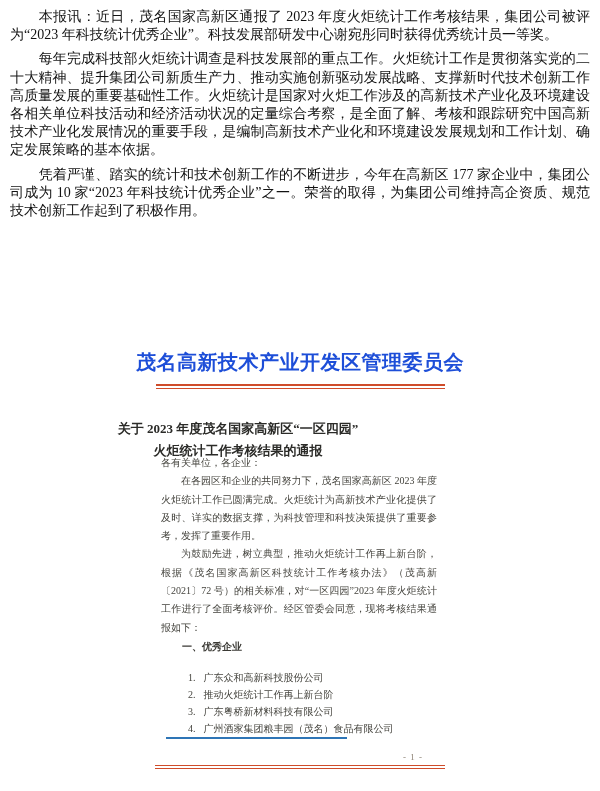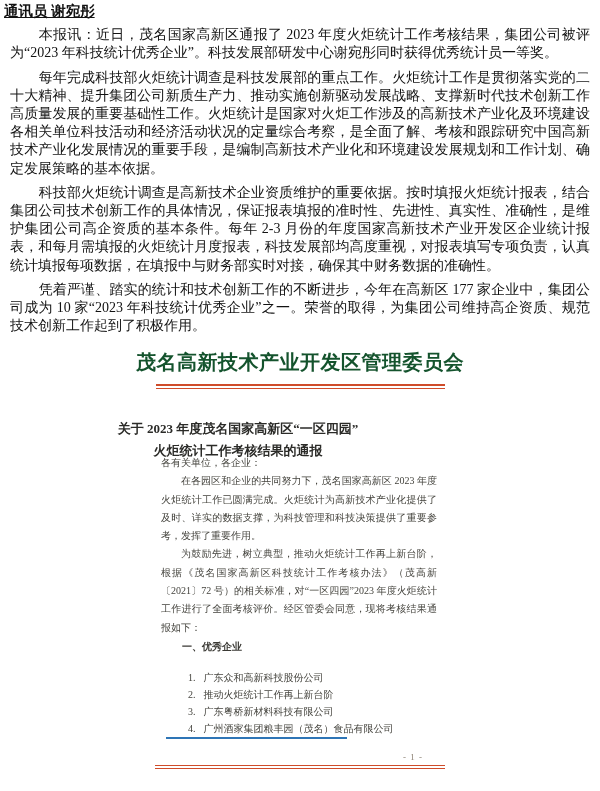--- a/index.html
+++ b/index.html
@@ -15,21 +15,21 @@
     text-align:justify;
   }
   .byline{
     font-weight:bold;text-decoration:underline;
     font-size:14.5px;margin:0 0 2px 0;
   }
   .para{margin:6px;text-indent:2.05em;}
   
   .scan-agency{
     position:absolute;top:349px;left:0;width:600px;
-    text-align:center;color:#14532d;font-weight:bold;
+    text-align:center;color:#1d4ed8;font-weight:bold;
     font-size:20px;letter-spacing:0.5px;white-space:nowrap;
   }
   .scan-rule-top{
     position:absolute;top:384px;left:156px;width:289px;height:2px;
     border-top:2px solid #cf4c2a;border-bottom:1px solid #cf4c2a;
   }
   .scan-title{
     position:absolute;top:418px;left:0;width:476px;
     text-align:center;font-weight:bold;color:#2b2b28;
     font-size:13px;line-height:22px;
@@ -59,24 +59,22 @@
   }
   .page-num{
     position:absolute;top:752px;left:403px;
     font-size:9px;color:#8a7f72;letter-spacing:1px;white-space:nowrap;
   }
 </style>
 </head>
 <body>
 
 <div class="article">
-  <p class="byline">通讯员 谢宛彤</p>
   <p class="para">本报讯：近日，茂名国家高新区通报了 2023 年度火炬统计工作考核结果，集团公司被评为“2023 年科技统计优秀企业”。科技发展部研发中心谢宛彤同时获得优秀统计员一等奖。</p>
   <p class="para">每年完成科技部火炬统计调查是科技发展部的重点工作。火炬统计工作是贯彻落实党的二十大精神、提升集团公司新质生产力、推动实施创新驱动发展战略、支撑新时代技术创新工作高质量发展的重要基础性工作。火炬统计是国家对火炬工作涉及的高新技术产业化及环境建设各相关单位科技活动和经济活动状况的定量综合考察，是全面了解、考核和跟踪研究中国高新技术产业化发展情况的重要手段，是编制高新技术产业化和环境建设发展规划和工作计划、确定发展策略的基本依据。</p>
-  <p class="para">科技部火炬统计调查是高新技术企业资质维护的重要依据。按时填报火炬统计报表，结合集团公司技术创新工作的具体情况，保证报表填报的准时性、先进性、真实性、准确性，是维护集团公司高企资质的基本条件。每年 2-3 月份的年度国家高新技术产业开发区企业统计报表，和每月需填报的火炬统计月度报表，科技发展部均高度重视，对报表填写专项负责，认真统计填报每项数据，在填报中与财务部实时对接，确保其中财务数据的准确性。</p>
   <p class="para">凭着严谨、踏实的统计和技术创新工作的不断进步，今年在高新区 177 家企业中，集团公司成为 10 家“2023 年科技统计优秀企业”之一。荣誉的取得，为集团公司维持高企资质、规范技术创新工作起到了积极作用。</p>
 </div>
 
 <div class="scan-agency">茂名高新技术产业开发区管理委员会</div>
 
 <div class="scan-rule-top"></div>
 
 <div class="scan-title">
   <div>关于 2023 年度茂名国家高新区“一区四园”</div>
   <div>火炬统计工作考核结果的通报</div>

